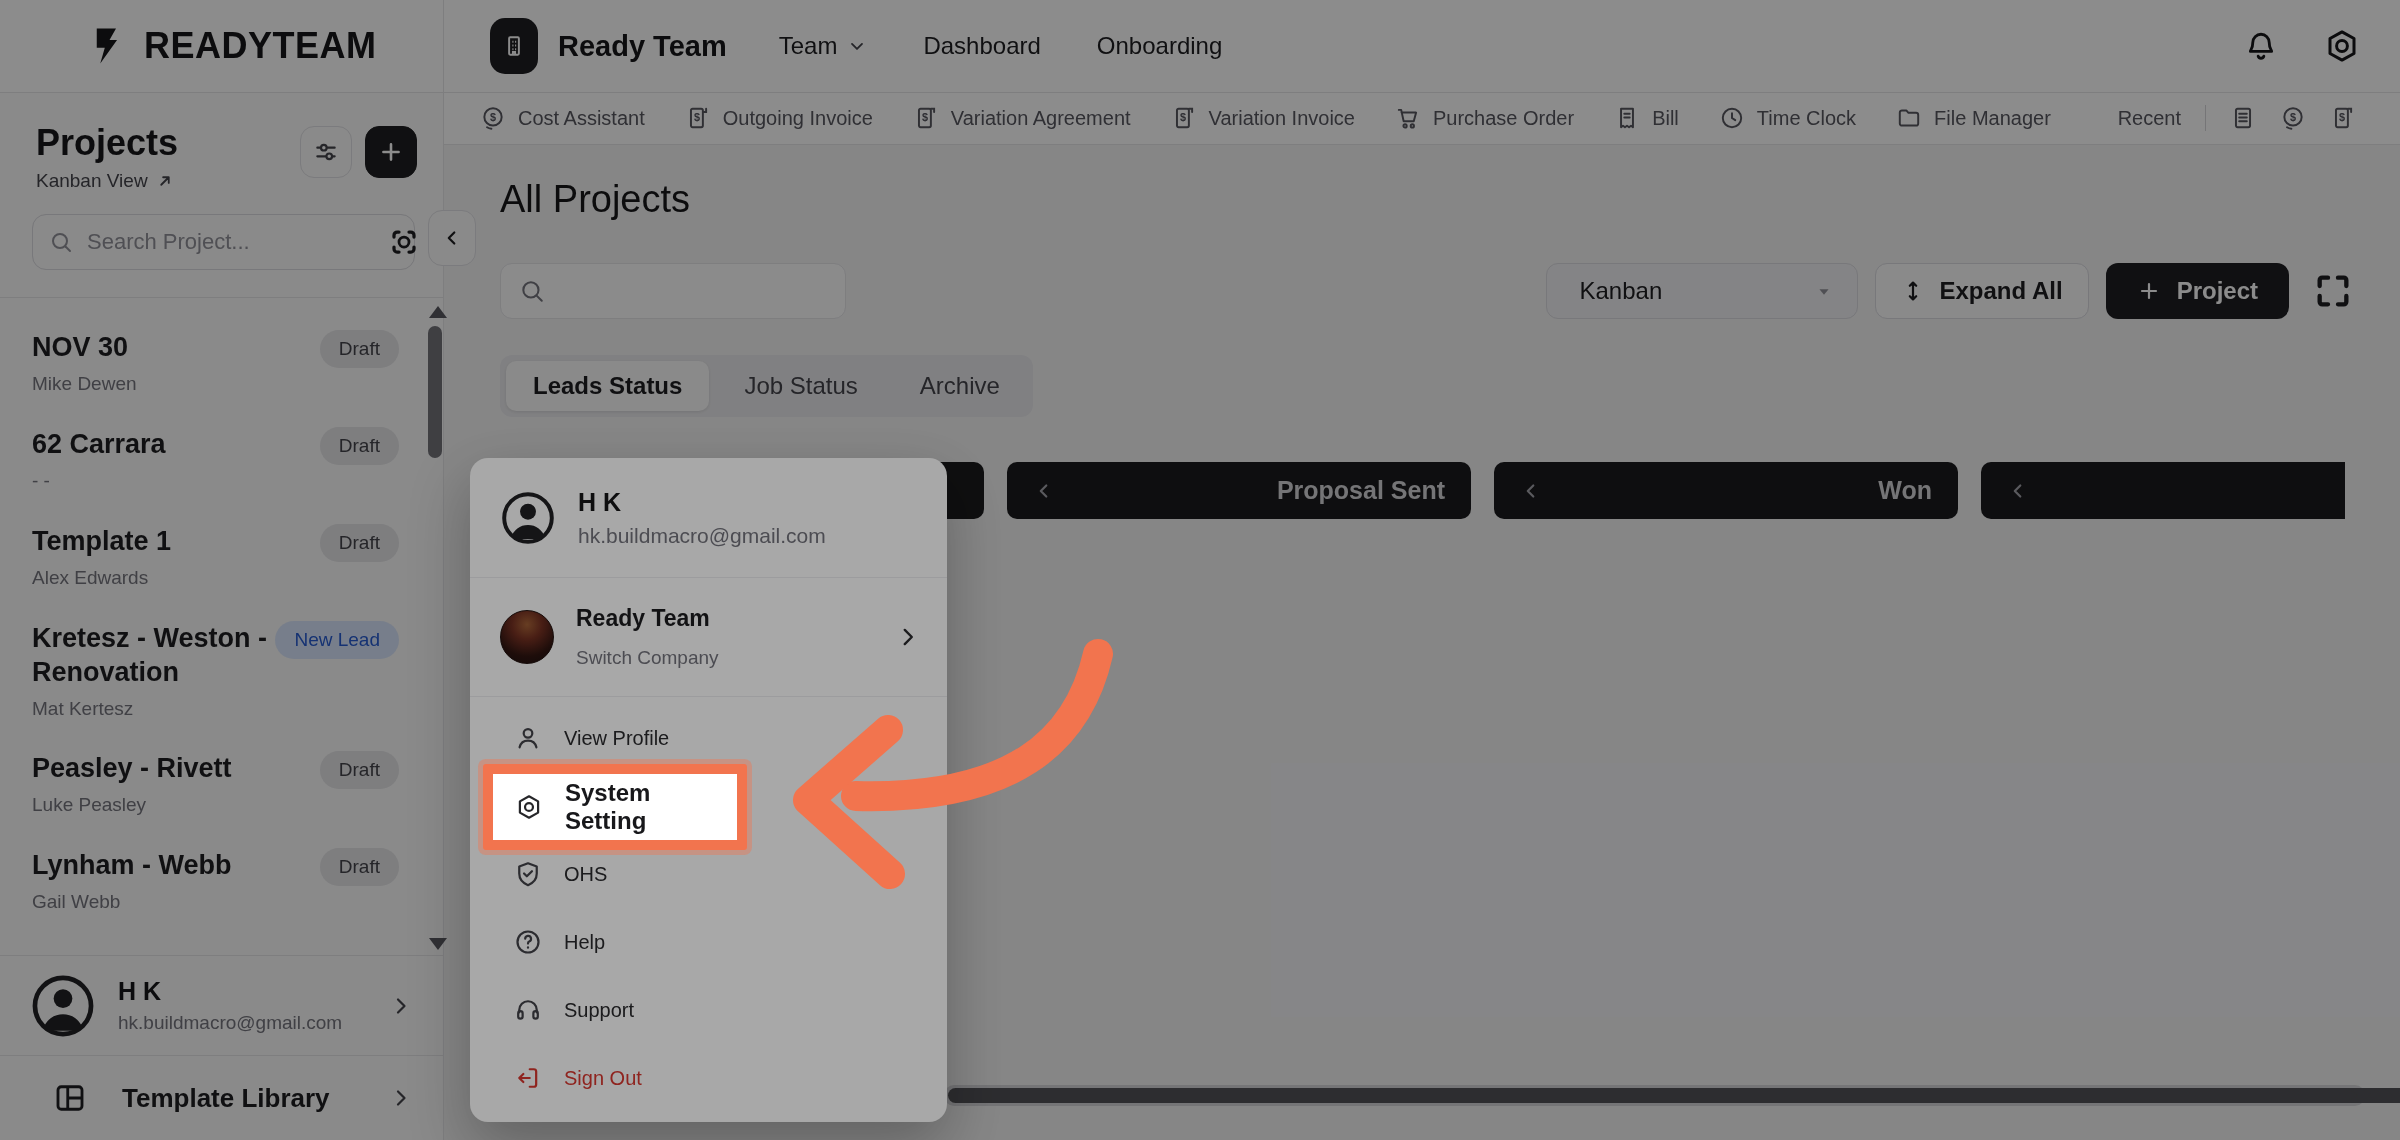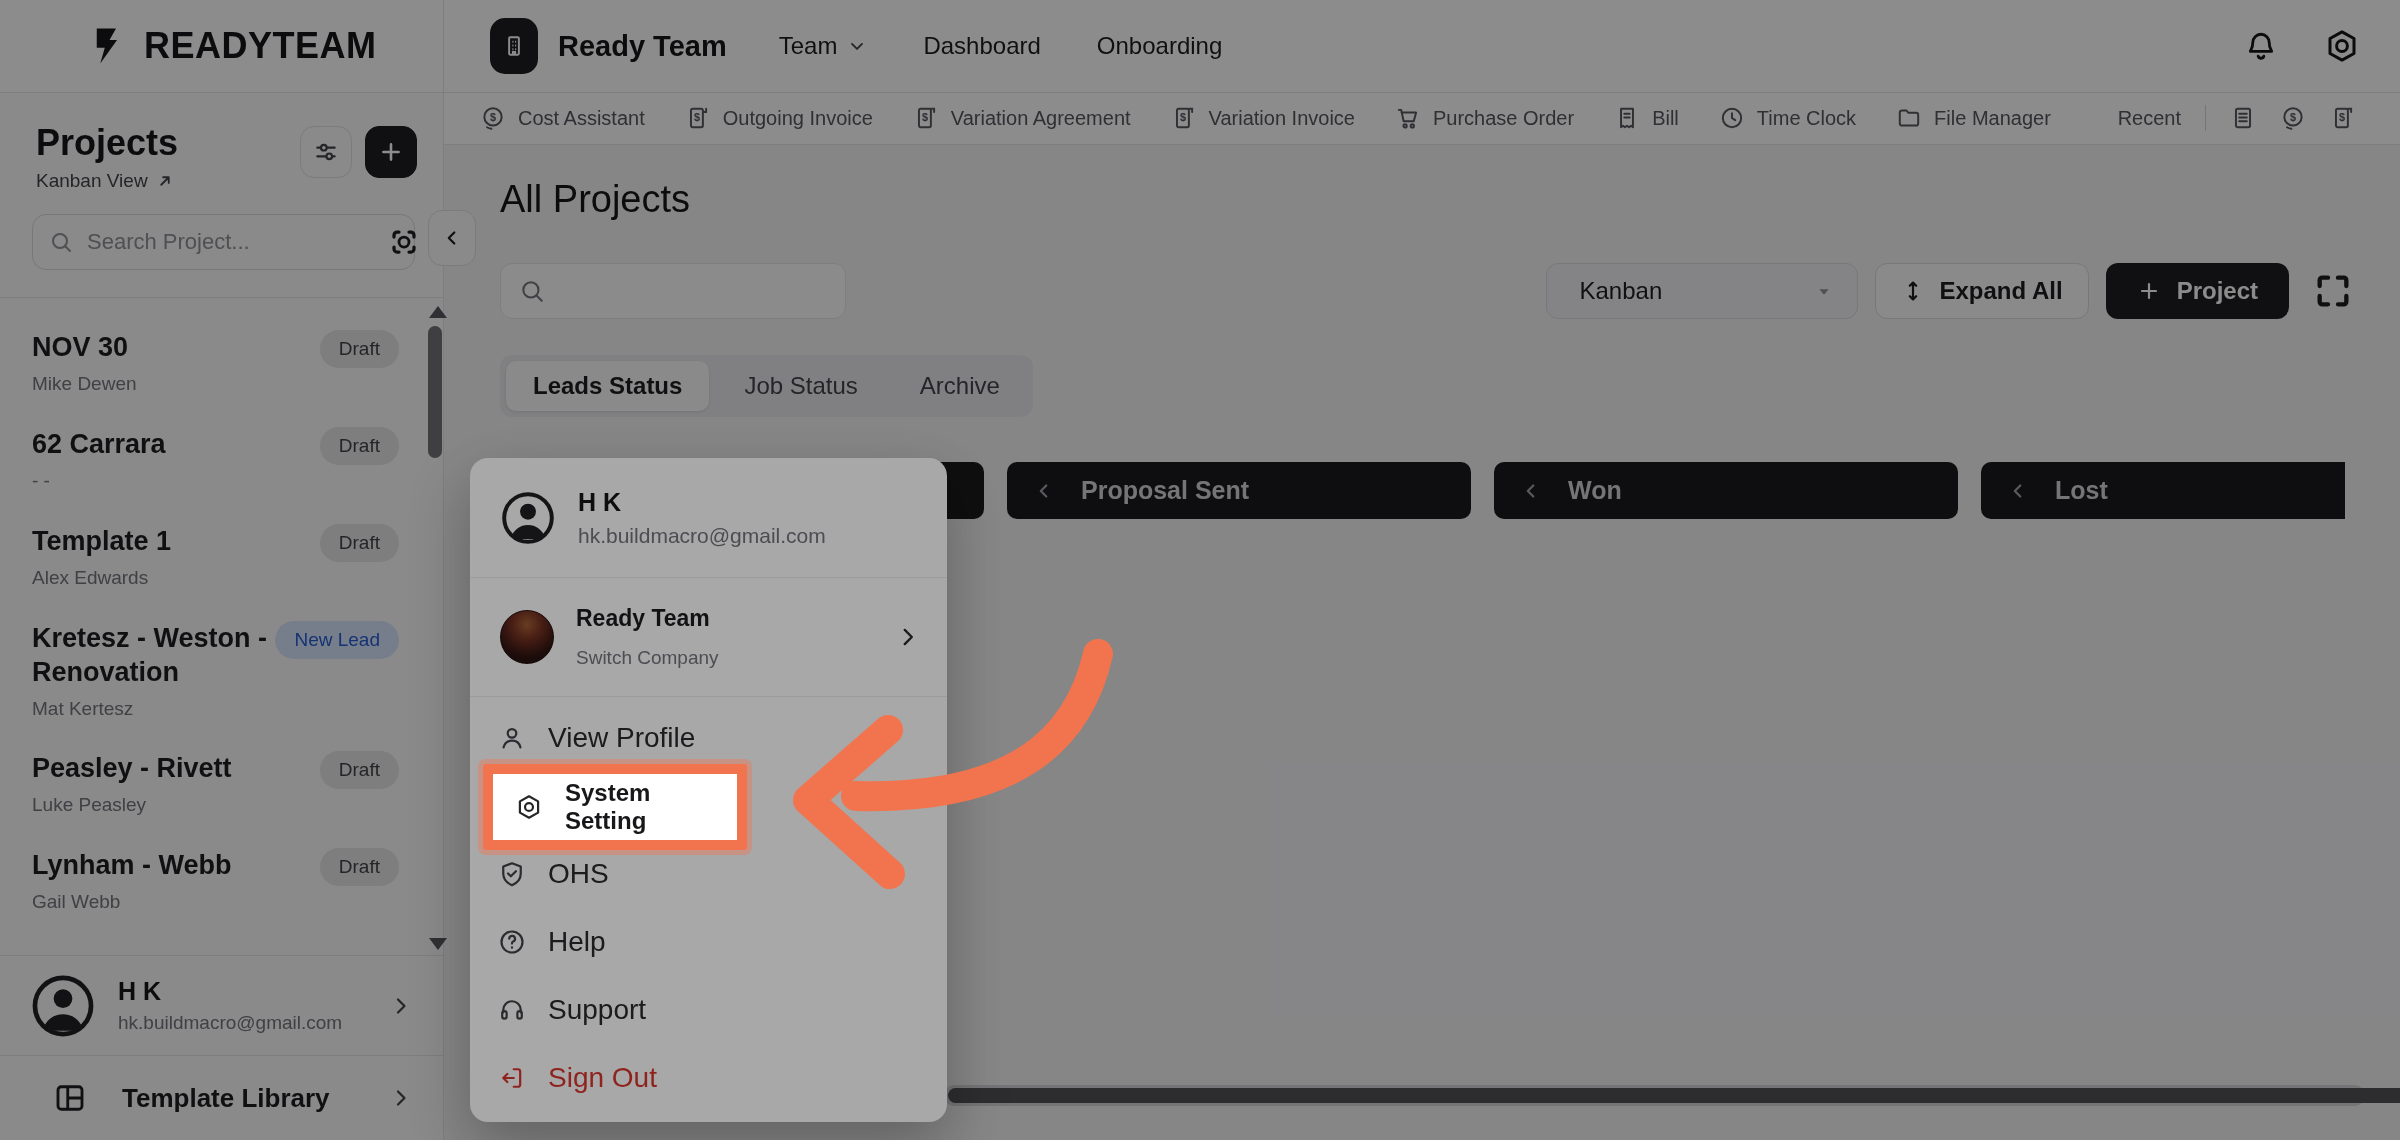--- a/index.html
+++ b/index.html
@@ -66,38 +66,38 @@
   .select{width:312px;height:56px;border:1px solid #D9D9DE;border-radius:12px;background:#F1F1F3;display:flex;align-items:center;justify-content:space-between;padding:0 22px 0 32px;font-size:24px;color:#18181B;box-sizing:border-box;cursor:pointer;}
   .btn-outline{height:56px;border:1px solid #D9D9DE;border-radius:12px;background:#FAFAFA;display:flex;align-items:center;gap:14px;padding:0 25px;font-size:24px;font-weight:700;color:#18181B;cursor:pointer;box-sizing:border-box;}
   .btn-dark{height:56px;border-radius:12px;background:#18181B;color:#FFFFFF;display:flex;align-items:center;gap:16px;padding:0 31px;font-size:24px;font-weight:600;cursor:pointer;box-sizing:border-box;}
   .fullscreen-btn{width:46px;height:46px;display:flex;align-items:center;justify-content:center;color:#18181B;cursor:pointer;margin-left:4px;}
 
   .tabs{margin-top:36px;display:inline-flex;background:#E9E9EC;border-radius:12px;padding:6px;gap:8px;}
   .tab{font-size:24px;color:#3F3F46;padding:11px 27px;border-radius:10px;cursor:pointer;white-space:nowrap;}
   .tab.active{background:#FAFAFA;color:#18181B;font-weight:600;box-shadow:0 1px 3px rgba(0,0,0,.10);}
 
   .board{margin:45px 55px 0 20px;display:flex;gap:23px;overflow:hidden;}
-  .col-header{flex:0 0 464px;width:464px;height:57px;background:#141416;border-radius:10px;display:flex;align-items:center;gap:26px;padding:0 26px;box-sizing:border-box;color:#D4D4D8;font-size:25px;font-weight:600;cursor:pointer;}
+  .col-header{flex:0 0 464px;width:464px;height:57px;background:#141416;border-radius:10px;display:flex;align-items:center;gap:26px;padding:0 26px;box-sizing:border-box;color:#D4D4D8;font-size:25px;font-weight:600;cursor:pointer;justify-content:space-between;}
   .col-chev{color:#A1A1AA;flex:0 0 auto;}
   .hscroll-wrap{position:absolute;left:500px;right:35px;top:993px;height:21px;background:#D4D4D7;border-radius:10px;z-index:6;}
   .hscroll-thumb{position:absolute;left:4px;top:3px;width:1732px;height:15px;background:#4E4E52;border-radius:8px;cursor:pointer;}
   .hscroll-arrow{position:absolute;right:7px;top:4px;width:0;height:0;border-top:6.5px solid transparent;border-bottom:6.5px solid transparent;border-left:10px solid #4E4E52;cursor:pointer;}
 
   
   .backdrop{position:absolute;inset:0;background:rgba(10,10,12,.18);z-index:40;}
   .menu-panel{position:absolute;left:470px;top:458px;width:477px;height:664px;background:#FDFDFD;border-radius:18px;box-shadow:0 24px 60px rgba(0,0,0,.28);z-index:50;overflow:hidden;}
   .mp-user{height:120px;display:flex;align-items:center;gap:22px;padding:0 30px;border-bottom:1px solid #ECECEE;box-sizing:border-box;}
   .mp-name{font-size:25px;font-weight:700;color:#111113;}
   .mp-email{font-size:21px;color:#71717A;margin-top:7px;}
   .mp-company{height:119px;display:flex;align-items:center;gap:22px;padding:0 26px 0 30px;border-bottom:1px solid #ECECEE;box-sizing:border-box;cursor:pointer;}
   .mp-company-logo{width:54px;height:54px;border-radius:50%;background:radial-gradient(circle at 50% 26%,#9a5a30 0%,#6b2a1c 32%,#2a100c 68%,#140807 100%);border:1px solid #1c0d0a;box-sizing:border-box;}
   .mp-company-name{font-size:23px;font-weight:700;color:#18181B;}
   .mp-company-sub{font-size:19px;color:#71717A;margin-top:15px;}
   .mp-items{padding-top:7px;}
-  .mp-item{height:68px;display:flex;align-items:center;gap:22px;padding:0 30px 0 28px;font-size:28px;color:#27272A;cursor:pointer;}
+  .mp-item{height:68px;display:flex;align-items:center;gap:22px;padding:0 30px 0 44px;font-size:20px;color:#27272A;cursor:pointer;}
   .mp-item .mi-ico{color:#3F3F46;flex:0 0 auto;}
   .mp-item.danger,.mp-item.danger .mi-ico{color:#D7342C;}
 
   .shot-dim{position:absolute;inset:0;background:rgba(8,8,10,.35);z-index:70;}
   .highlight{position:absolute;left:483px;top:764px;width:264px;height:86px;background:#F2744E;padding:10px;box-sizing:border-box;border-radius:3px;box-shadow:0 0 0 5px rgba(242,116,78,.40);z-index:80;cursor:pointer;}
   .highlight-inner{width:100%;height:100%;background:#FFFFFF;display:flex;align-items:center;gap:22px;padding-left:22px;box-sizing:border-box;}
   .highlight-label{font-size:24px;font-weight:600;color:#18181B;}
   .arrow-svg{position:absolute;inset:0;width:100%;height:100%;z-index:90;pointer-events:none;}
 </style>
 </head>

